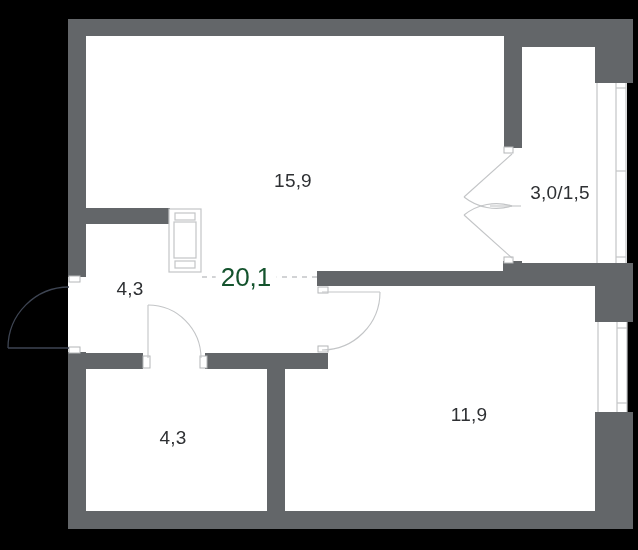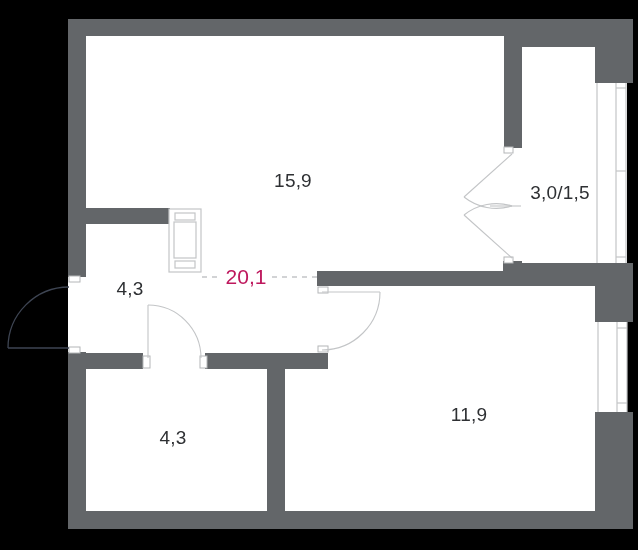--- a/index.html
+++ b/index.html
@@ -15,22 +15,22 @@
     position:absolute;
     transform:translate(-50%,-50%);
     font-size:19px;
     color:#2e3033;
     letter-spacing:0.2px;
     white-space:nowrap;
   }
   .zone-label{
     position:absolute;
     transform:translate(-50%,-50%);
-    font-size:21px;
-    color:#be185d;
+    font-size:26px;
+    color:#14532d;
     background:#ffffff;
     padding:0 5px;
     white-space:nowrap;
   }
 </style>
 </head>
 <body>
 
 <div class="stage">
   <svg width="638" height="550" viewBox="0 0 638 550">

